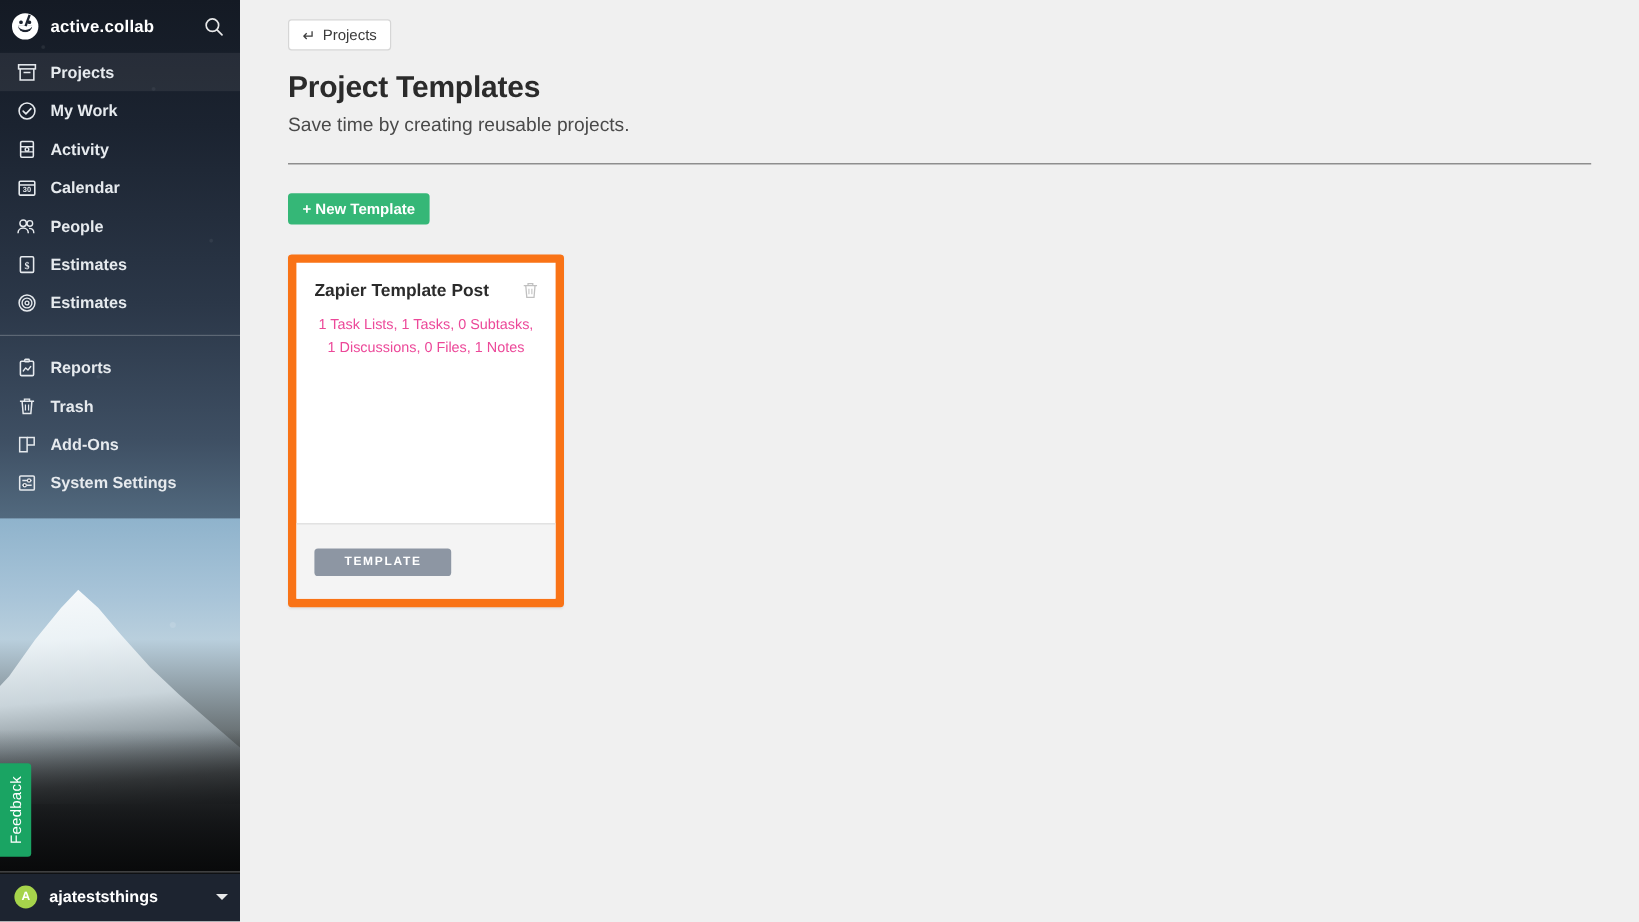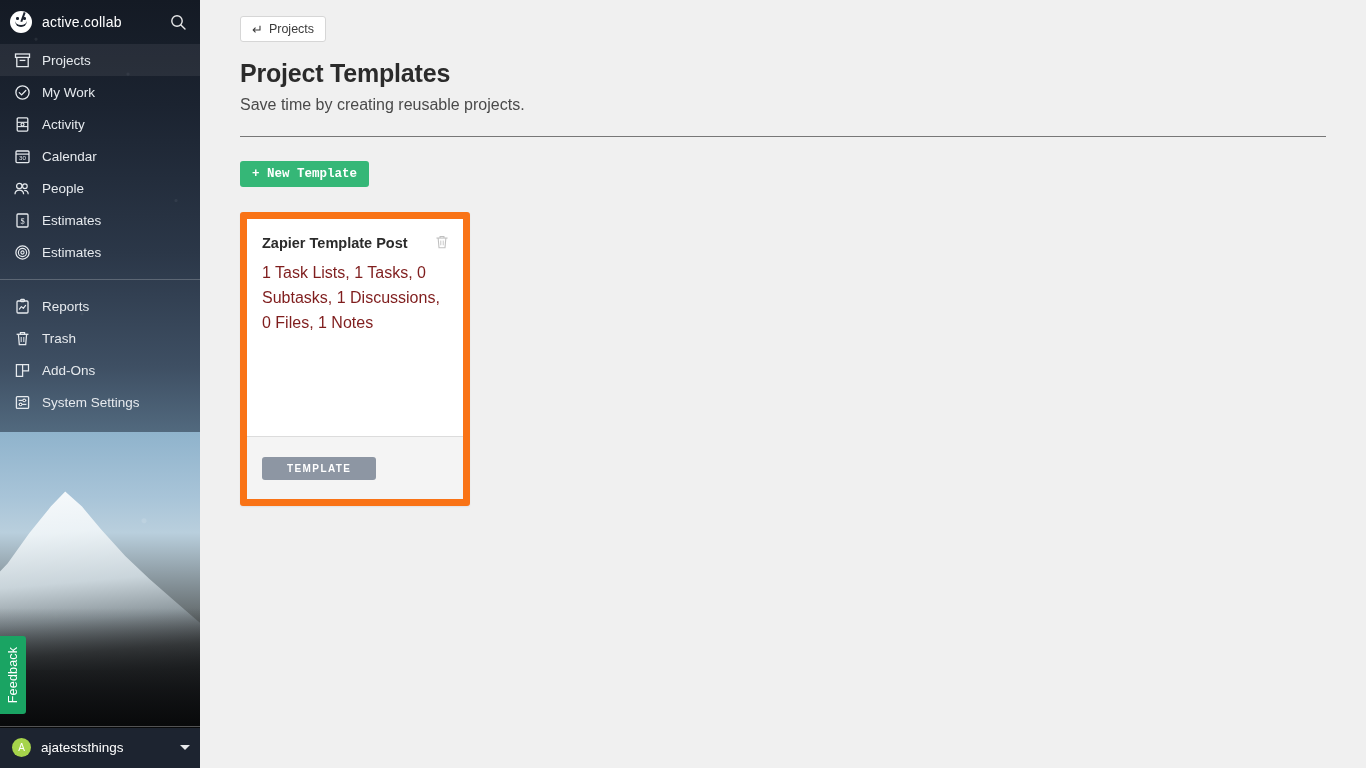--- a/index.html
+++ b/index.html
@@ -45,21 +45,21 @@
   .sidebar-top-sky {
     position: absolute; left: 0; top: 0; width: 200px; height: 436px;
     background:
       radial-gradient(circle at 18% 9%, rgba(255,255,255,0.07) 0 1px, transparent 2px),
       radial-gradient(circle at 64% 17%, rgba(255,255,255,0.05) 0 1px, transparent 2px),
       radial-gradient(circle at 88% 46%, rgba(255,255,255,0.06) 0 1px, transparent 2px),
       radial-gradient(circle at 41% 72%, rgba(255,255,255,0.05) 0 1px, transparent 2px),
       linear-gradient(180deg, #141a24 0%, #1b2330 24%, #2b3748 58%, #3e4f63 84%, #536b80 100%);
     z-index: 0;
   }
-  .sidebar-inner { position: relative; z-index: 2; display: flex; flex-direction: column; height: 768px; }
+  .sidebar-inner { position: relative; z-index: 2; display: flex; flex-direction: column; height: 768px; font-weight: bold; }
 
   .brand {
     height: 44px; display: flex; align-items: center; padding: 0 12px 0 10px;
     color: #ffffff;
   }
   .brand-logo {
     width: 22px; height: 22px; border-radius: 50%; background: #ffffff;
     position: relative; flex: 0 0 22px;
   }
   .brand-logo .eye-l, .brand-logo .eye-r {
@@ -136,39 +136,39 @@
 
   .page-title {
     margin-top: 17px; font-size: 25px; font-weight: bold; color: #2b2b2b; letter-spacing: -.2px;
   }
   .page-sub { margin-top: 8px; font-size: 16px; color: #4a4a4a; }
   .divider { margin-top: 22px; height: 1px; background: #777777; }
 
   .new-tpl-btn {
     margin-top: 24px; display: inline-flex; align-items: center; justify-content: center;
     height: 26px; padding: 0 12px; background: #35b777; border-radius: 3px;
-    color: #ffffff; font-size: 12.5px; font-weight: bold; cursor: pointer; border: none; font-family: Liberation Mono, monospace;
+    color: #ffffff; font-size: 12.5px; font-weight: bold; cursor: pointer; border: none;
   }
 
   .cards { margin-top: 25px; display: flex; flex-wrap: wrap; gap: 20px; }
   .tpl-card {
     width: 230px; background: #ffffff;
     border: 7px solid #f97316; border-radius: 3px;
     box-shadow: 0 1px 2px rgba(0,0,0,0.06);
     overflow: hidden; display: flex; flex-direction: column;
   }
   .tpl-body { height: 217px; padding: 16px 15px 0 15px; position: relative; }
   .tpl-title {
     font-size: 14.5px; font-weight: bold; color: #2b2b2b; padding-right: 26px; line-height: 1.2;
   }
   .tpl-trash {
     position: absolute; right: 13px; top: 15px; width: 16px; height: 16px;
     cursor: pointer; opacity: .85;
   }
-  .tpl-meta { margin-top: 9px; font-size: 16px; color: #7f1d1d; line-height: 1.55; }
+  .tpl-meta { margin-top: 9px; font-size: 12px; color: #ec4899; line-height: 1.55; text-align: center; }
   .tpl-footer {
     height: 63px; background: #f4f4f4; border-top: 1px solid #dcdcdc;
     display: flex; align-items: center; padding: 0 15px;
   }
   .tpl-badge {
     background: #8d96a3; color: #ffffff; font-size: 10px; font-weight: bold;
     letter-spacing: 1.4px; padding: 6px 25px; border-radius: 3px;
   }
 </style>
 </head>

